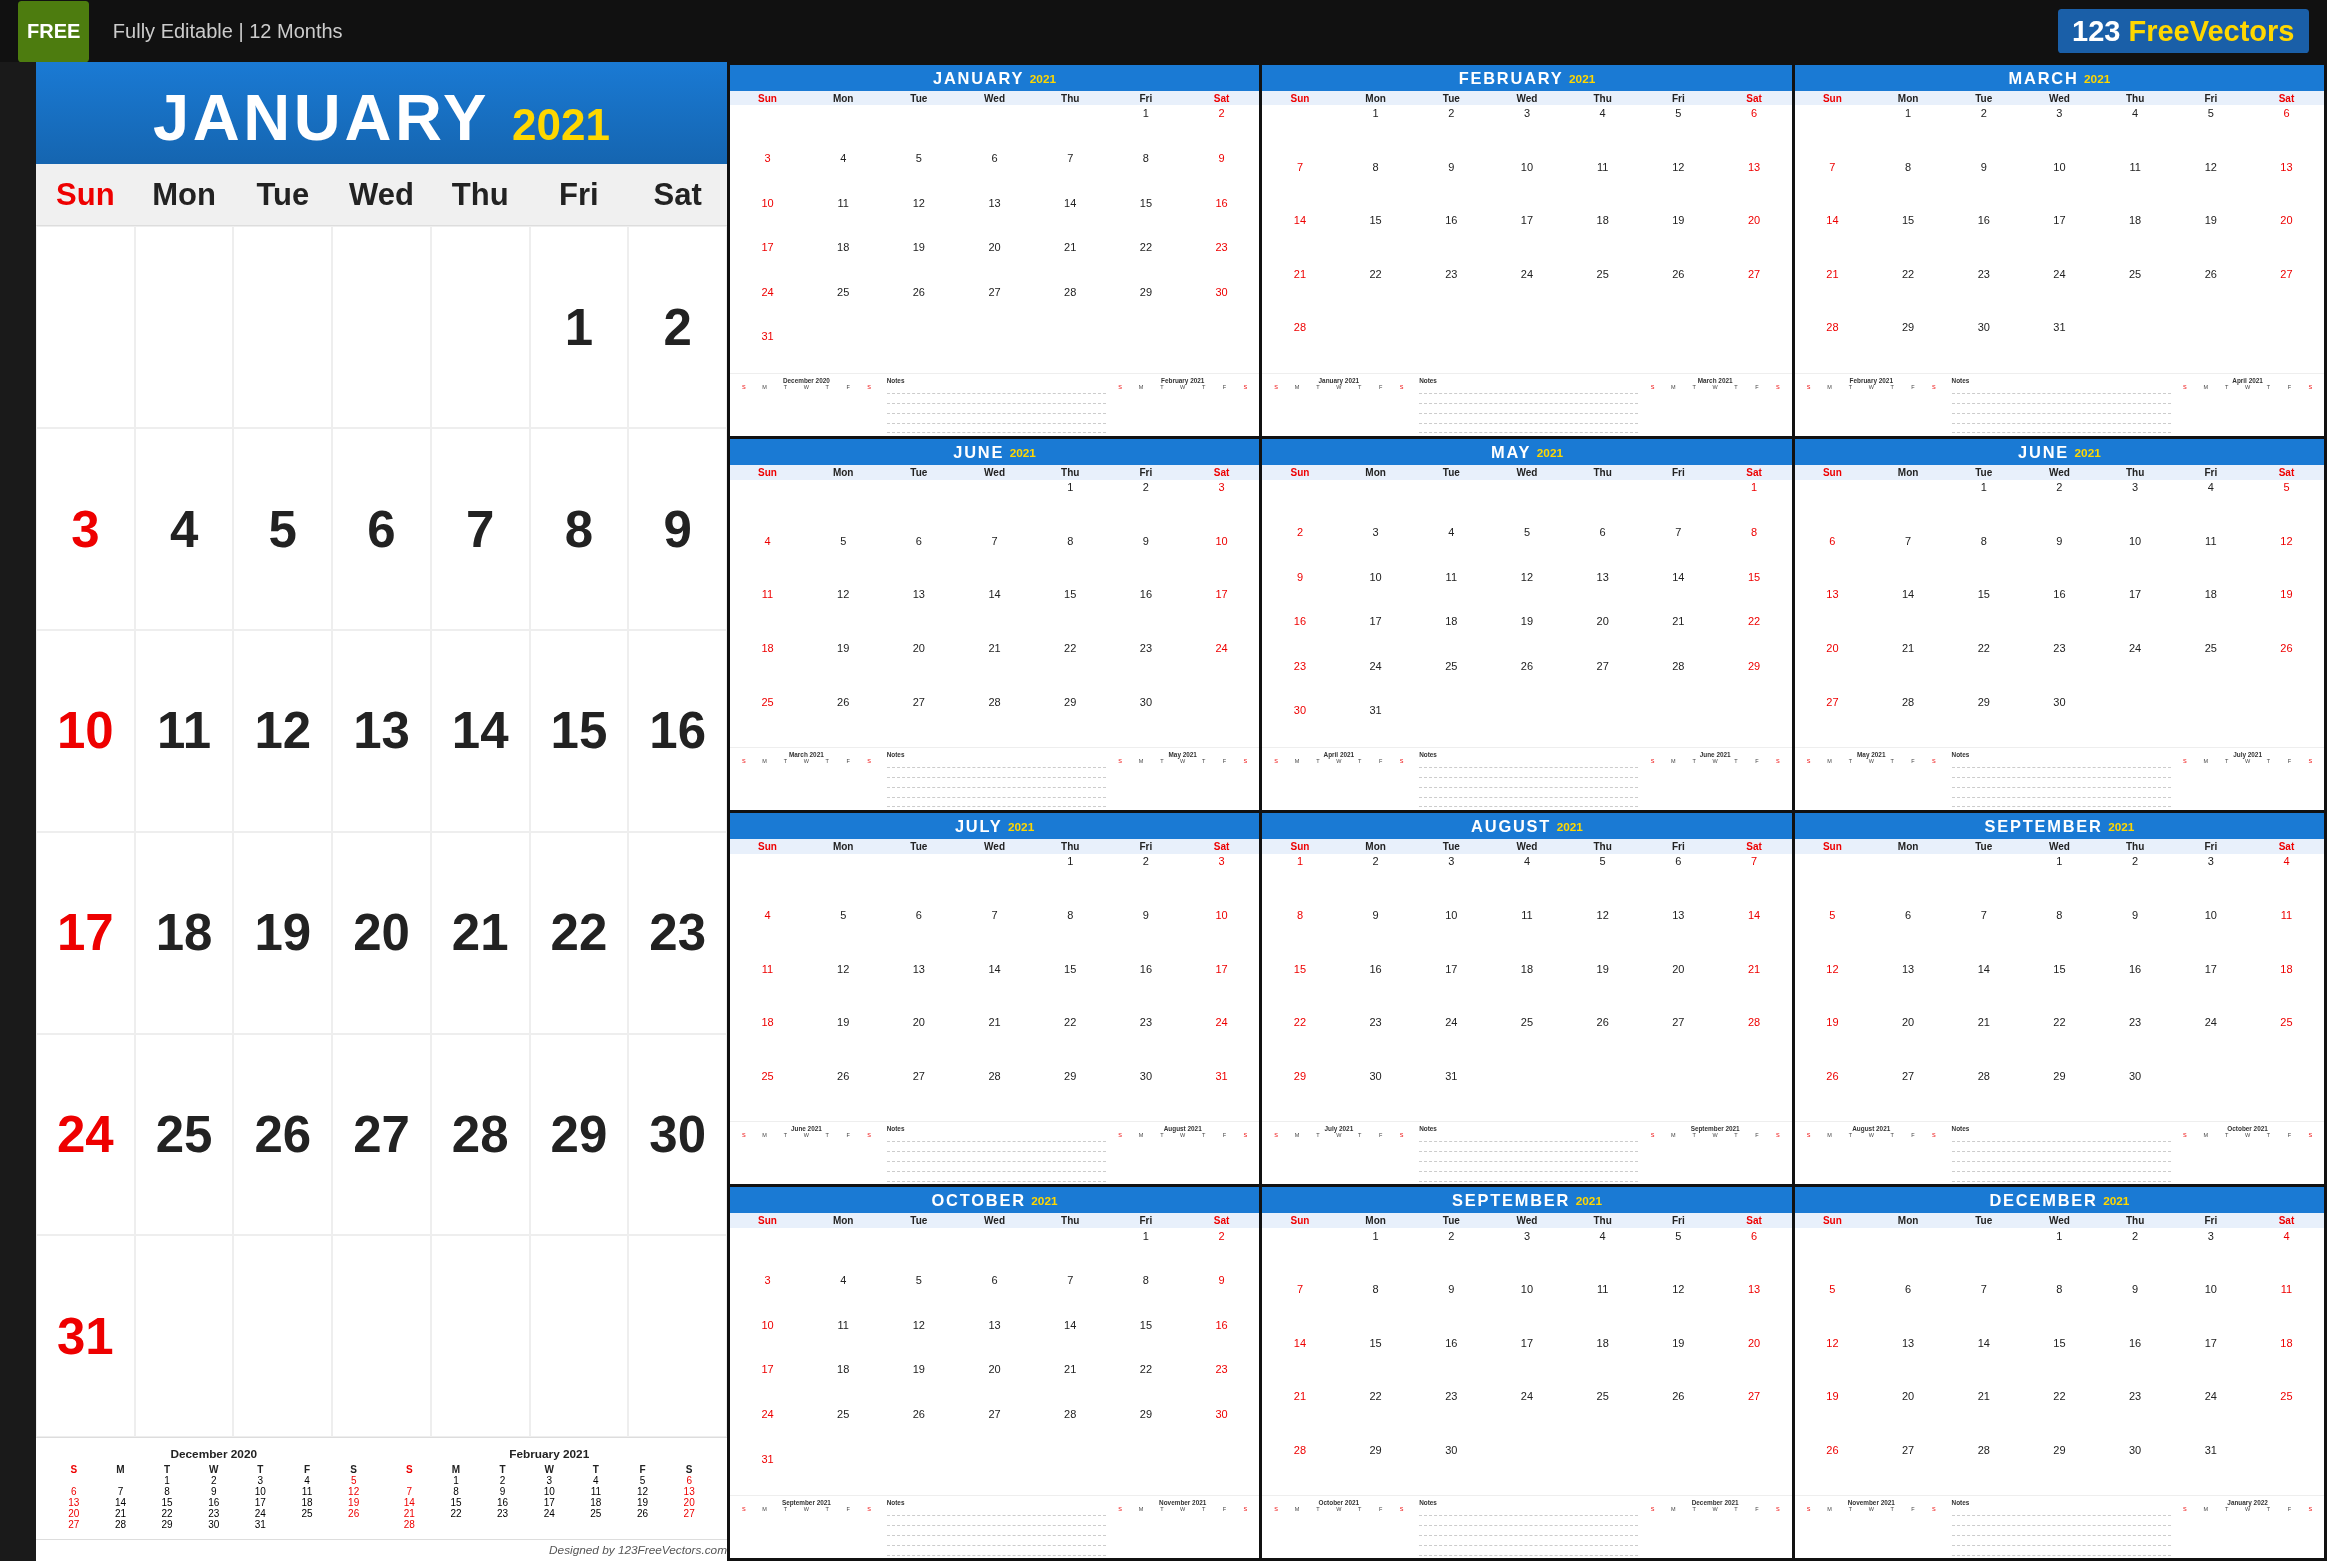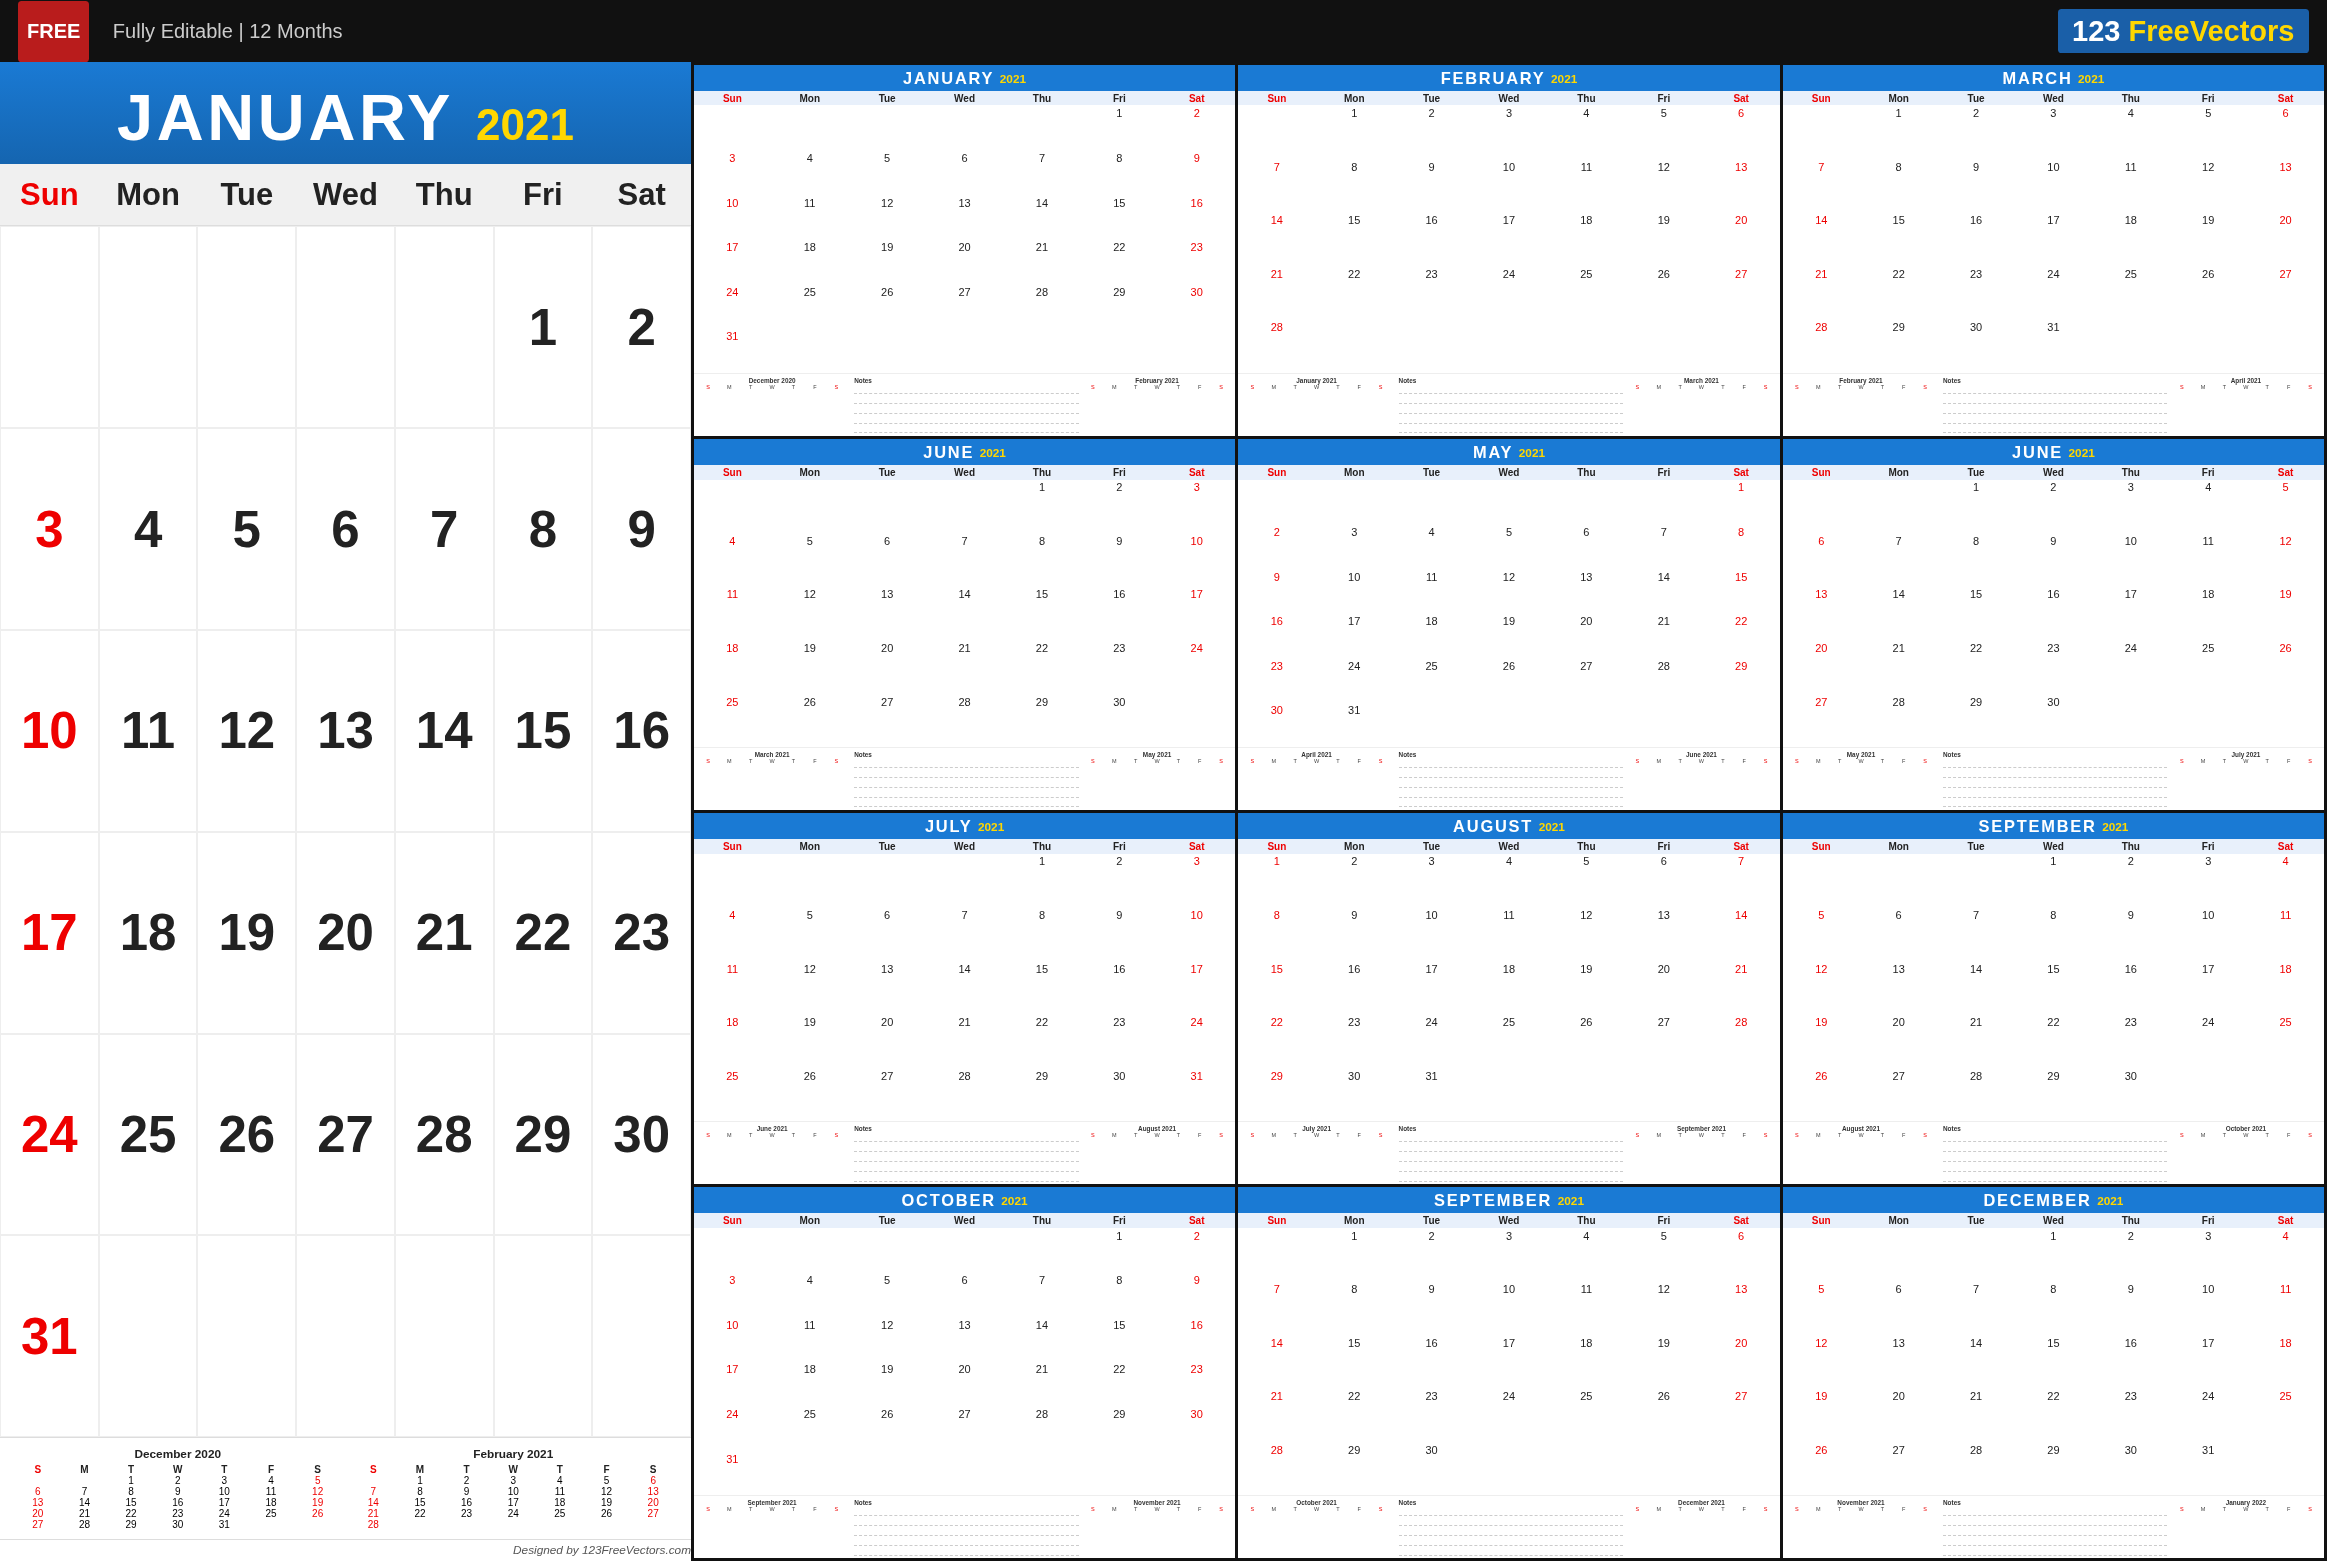--- a/index.html
+++ b/index.html
@@ -14,21 +14,21 @@
     
     .header {
       background: #111;
       height: 62px;
       display: flex;
       align-items: center;
       padding: 0 18px;
       gap: 14.5px;
     }
     .free-badge {
-      background: #b91c1c;
+      background: #4d7c0f;
       color: #fff;
       font-weight: bold;
       font-size: 20px;
       padding: 19px 9px;
       border-radius: 3.6px;
     }
     .header-title {
       color: #fff;
       font-size: 44px;
       font-weight: bold;
@@ -46,20 +46,21 @@
       font-weight: bold;
       padding: 5.5px 14.5px;
       border-radius: 3.6px;
     }
     .header-logo span { color: #ffd700; text-align: center; }
 
     
     .main-container {
       display: flex;
       height: calc(1561px - 62px);
+      margin-left: 36px;
     }
 
     
     .january-panel {
       width: 691px;
       background: #fff;
       display: flex;
       flex-direction: column;
     }
     .jan-header {

